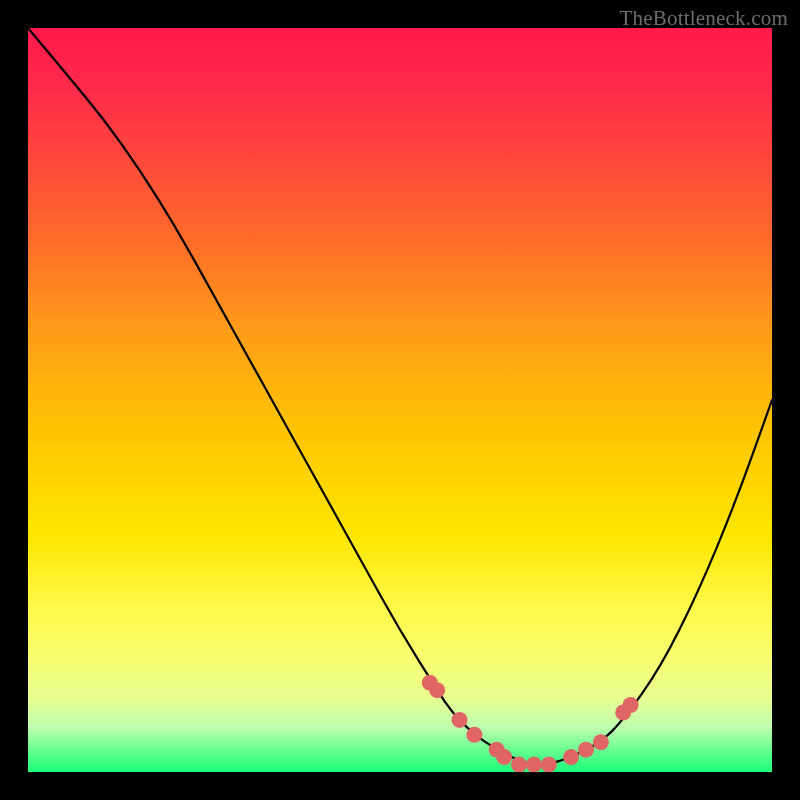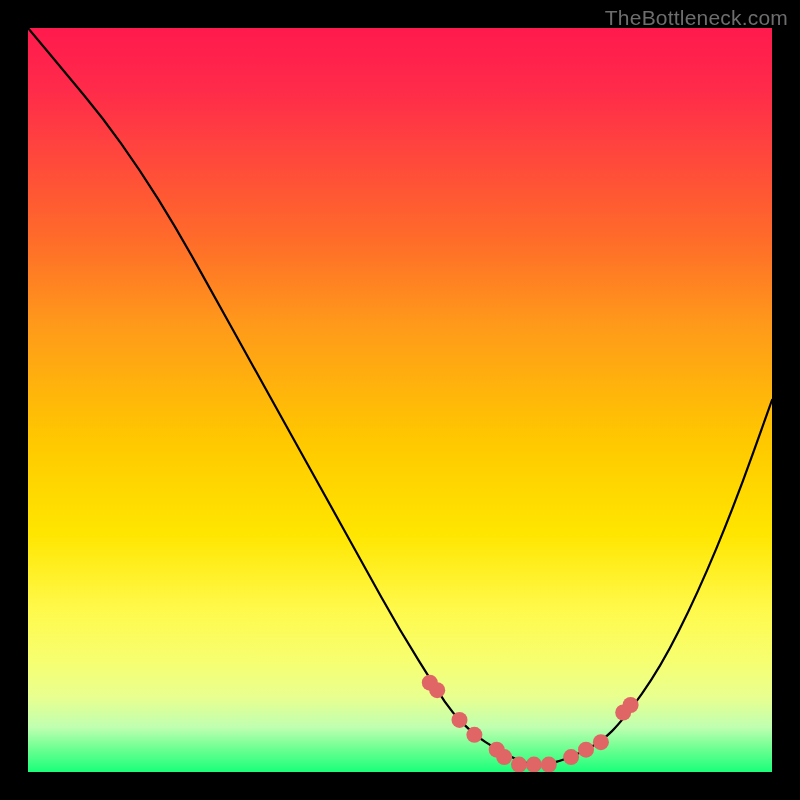--- a/index.html
+++ b/index.html
@@ -29,21 +29,21 @@
       #e8ff90 90%,
       #bfffb0 94%,
       #6aff90 97%,
       #1aff7a 100%);
   }
   .watermark {
     position: absolute;
     top: 6px;
     right: 12px;
     color: #6d6d6d;
-    font-family: Liberation Sans, sans-serif;
+    font-family: Liberation Serif, serif;
     font-size: 21px;
     letter-spacing: 0.2px;
   }
   svg.curve {
     position: absolute;
     left: 0;
     top: 0;
     width: 744px;
     height: 744px;
   }

